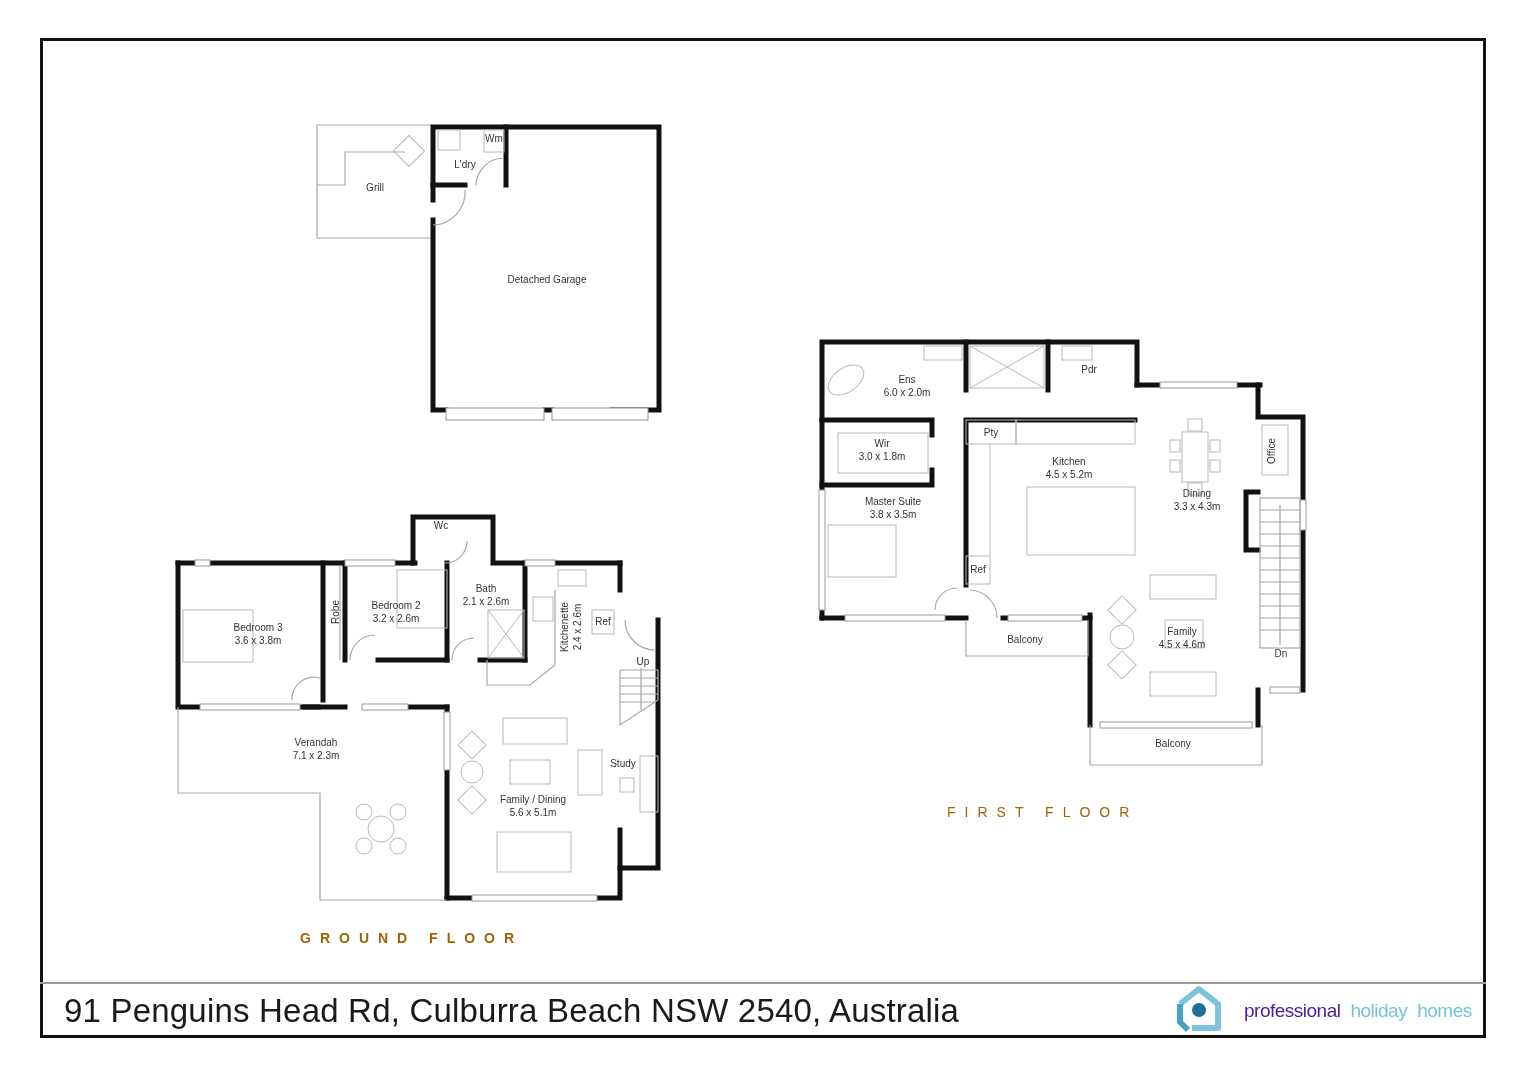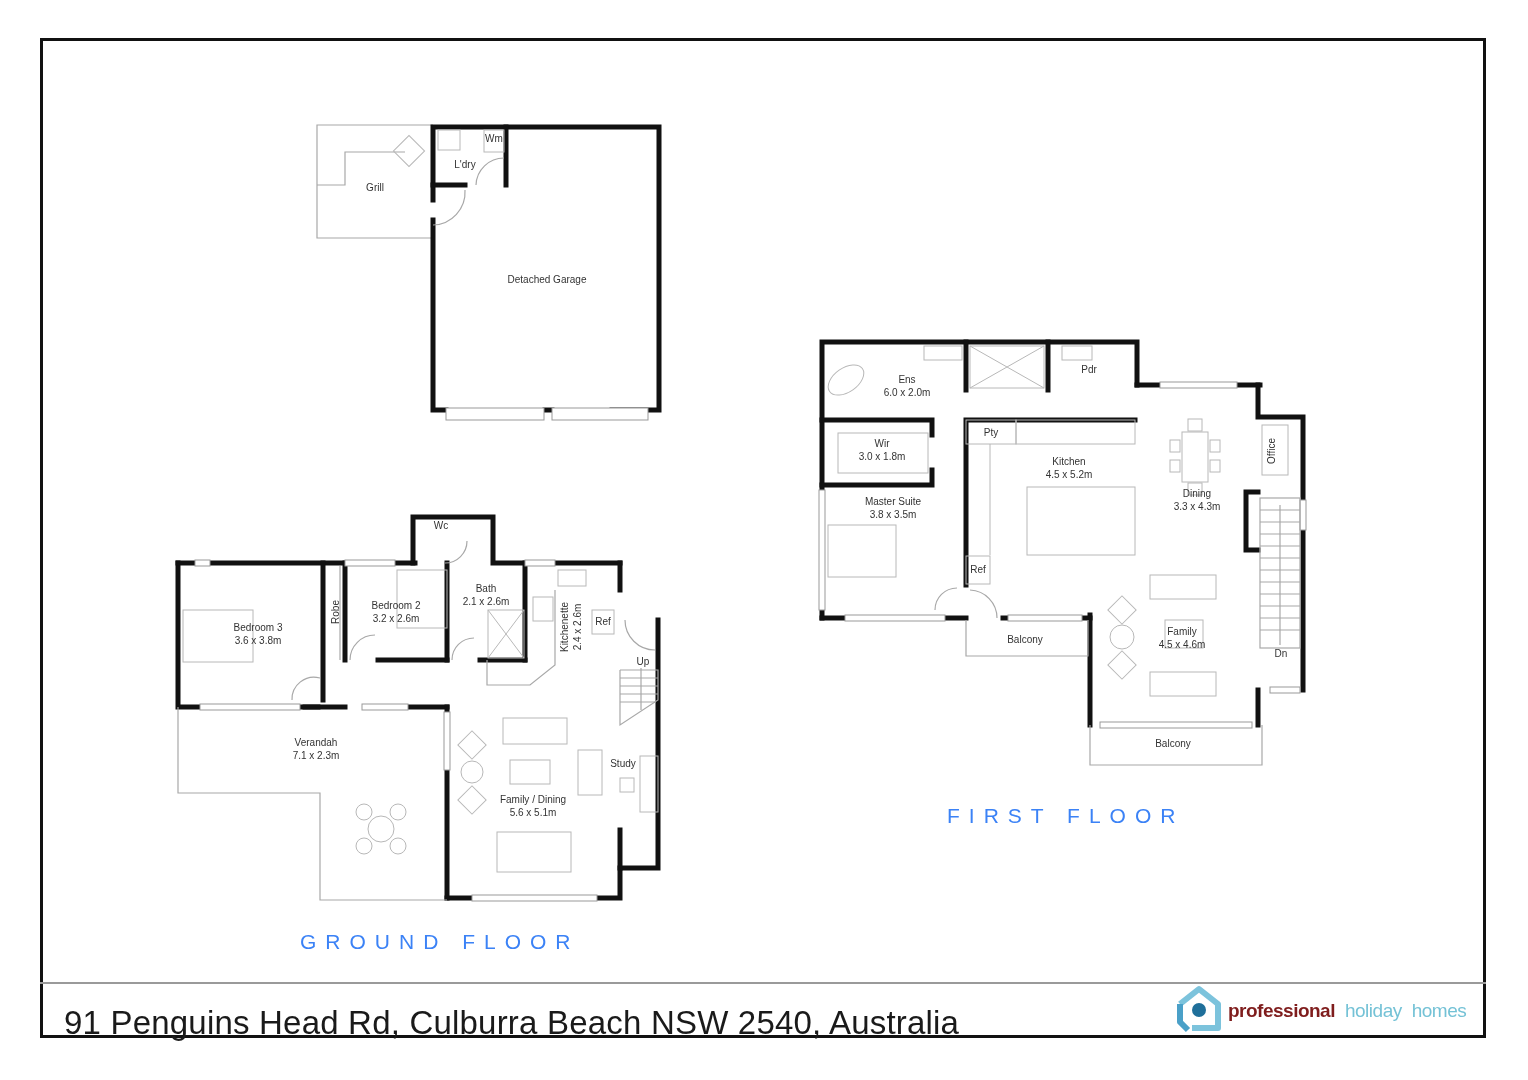--- a/index.html
+++ b/index.html
@@ -1,24 +1,24 @@
 <!DOCTYPE html>
 <html><head>
 <meta charset="utf-8">
 <style>
   html, body { margin:0; padding:0; background:#ffffff; }
   body { width:1528px; height:1080px; position:relative; overflow:hidden; font-family:"Liberation Sans", sans-serif; }
   .frame { position:absolute; left:40px; top:38px; width:1446px; height:1000px; border:3px solid #111; box-sizing:border-box; background:#fff; }
   .footer-sep { position:absolute; left:40px; top:982px; width:1446px; height:0; border-top:2px solid #9a9a9a; }
-  .address { position:absolute; left:64px; top:992px; font-size:33px; color:#1a1a1a; letter-spacing:0.2px; white-space:nowrap;margin-top:12px; }
+  .address { position:absolute; left:64px; top:992px; font-size:33px; color:#1a1a1a; letter-spacing:0.2px; white-space:nowrap; }
   .brand { position:absolute; left:1176px; top:986px; height:50px; display:flex; align-items:center; gap:6px; }
   .brand-text { font-size:19px; color:#2c86b0; white-space:nowrap; letter-spacing:-0.5px; }
-  .brand-text b { font-weight:700; color:#7f1d1d; }
+  .brand-text b { font-weight:400; color:#4c1d95;margin-left:16px; }
   .brand-text span.light { color:#74c2d6;padding-left:10px; }
-  .floor-title { position:absolute; font-size:21px; letter-spacing:9px; color:#3b82f6; white-space:nowrap; }
+  .floor-title { position:absolute; font-size:14px; letter-spacing:9px; color:#a16207; white-space:nowrap; }
   svg.plan { position:absolute; left:0; top:0; width:1528px; height:1080px; }
   .lbl { font-family:"Liberation Sans", sans-serif; font-size:10px; fill:#333; }
   .wall { stroke:#111; stroke-width:5; fill:none; stroke-linecap:square; }
   .thin { stroke:#a8a8a8; stroke-width:1.2; fill:none; }
   .win { stroke:#999; stroke-width:1; fill:#fff; }
   .furn { stroke:#b8b8b8; stroke-width:1; fill:none; }
 </style>
 </head>
 <body>
 
@@ -250,21 +250,21 @@
   <text class="lbl" x="893" y="505" text-anchor="middle">Master Suite</text>
   <text class="lbl" x="893" y="518" text-anchor="middle">3.8 x 3.5m</text>
   <text class="lbl" x="978" y="573" text-anchor="middle">Ref</text>
   <text class="lbl" x="1025" y="643" text-anchor="middle">Balcony</text>
   <text class="lbl" x="1182" y="635" text-anchor="middle">Family</text>
   <text class="lbl" x="1182" y="648" text-anchor="middle">4.5 x 4.6m</text>
   <text class="lbl" x="1281" y="657" text-anchor="middle">Dn</text>
   <text class="lbl" x="1173" y="747" text-anchor="middle">Balcony</text>
 </svg>
 
-<div class="floor-title" style="left:300px; top:930px;">GROUND FLOOR</div>
+<div class="floor-title" style="left:300px; top:930px;font-weight:bold;">GROUND FLOOR</div>
 <div class="floor-title" style="left:947px; top:804px;">FIRST FLOOR</div>
 
 <div class="footer-sep"></div>
 <div class="address">91 Penguins Head Rd, Culburra Beach NSW 2540, Australia</div>
 
 <div class="brand">
   <span>
     <svg width="46" height="50" viewBox="0 0 46 50">
       <path d="M4 20 L23 5 L42 20 L42 44 L16 44" fill="none" stroke="#7cc3dc" stroke-width="6" stroke-linejoin="round"></path>
       <path d="M4 20 L4 38 L12 46" fill="none" stroke="#4aa0c8" stroke-width="6" stroke-linejoin="round"></path>

